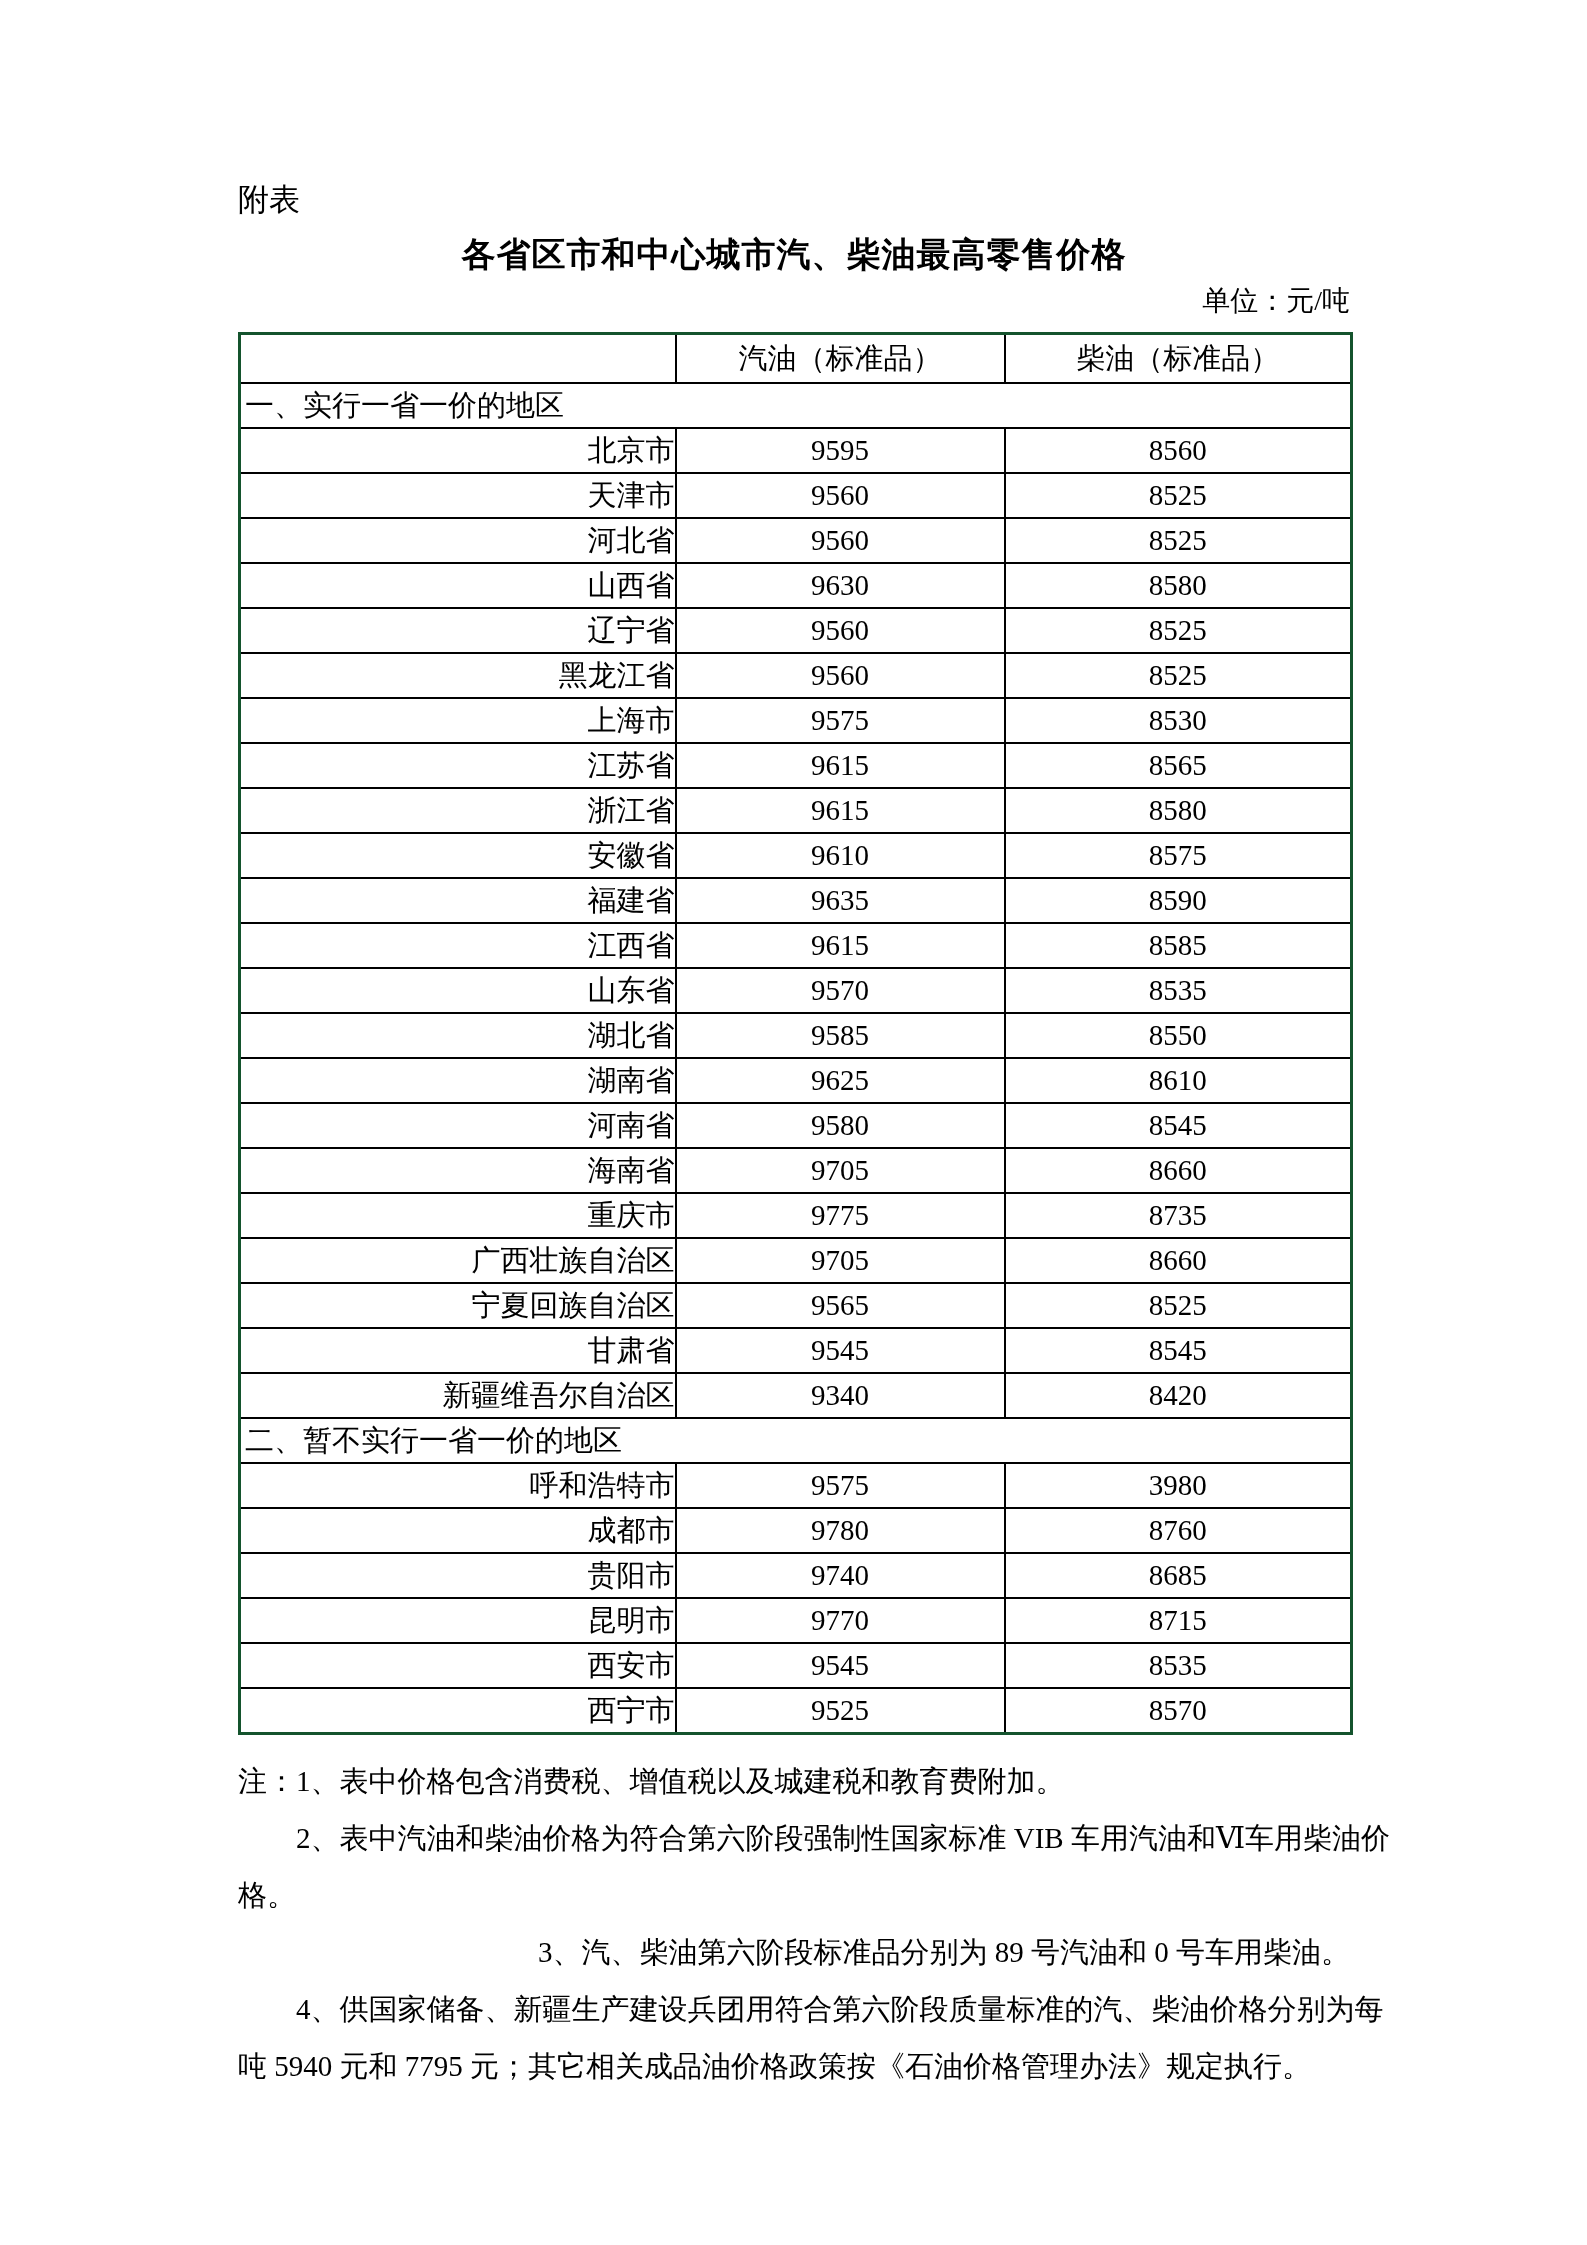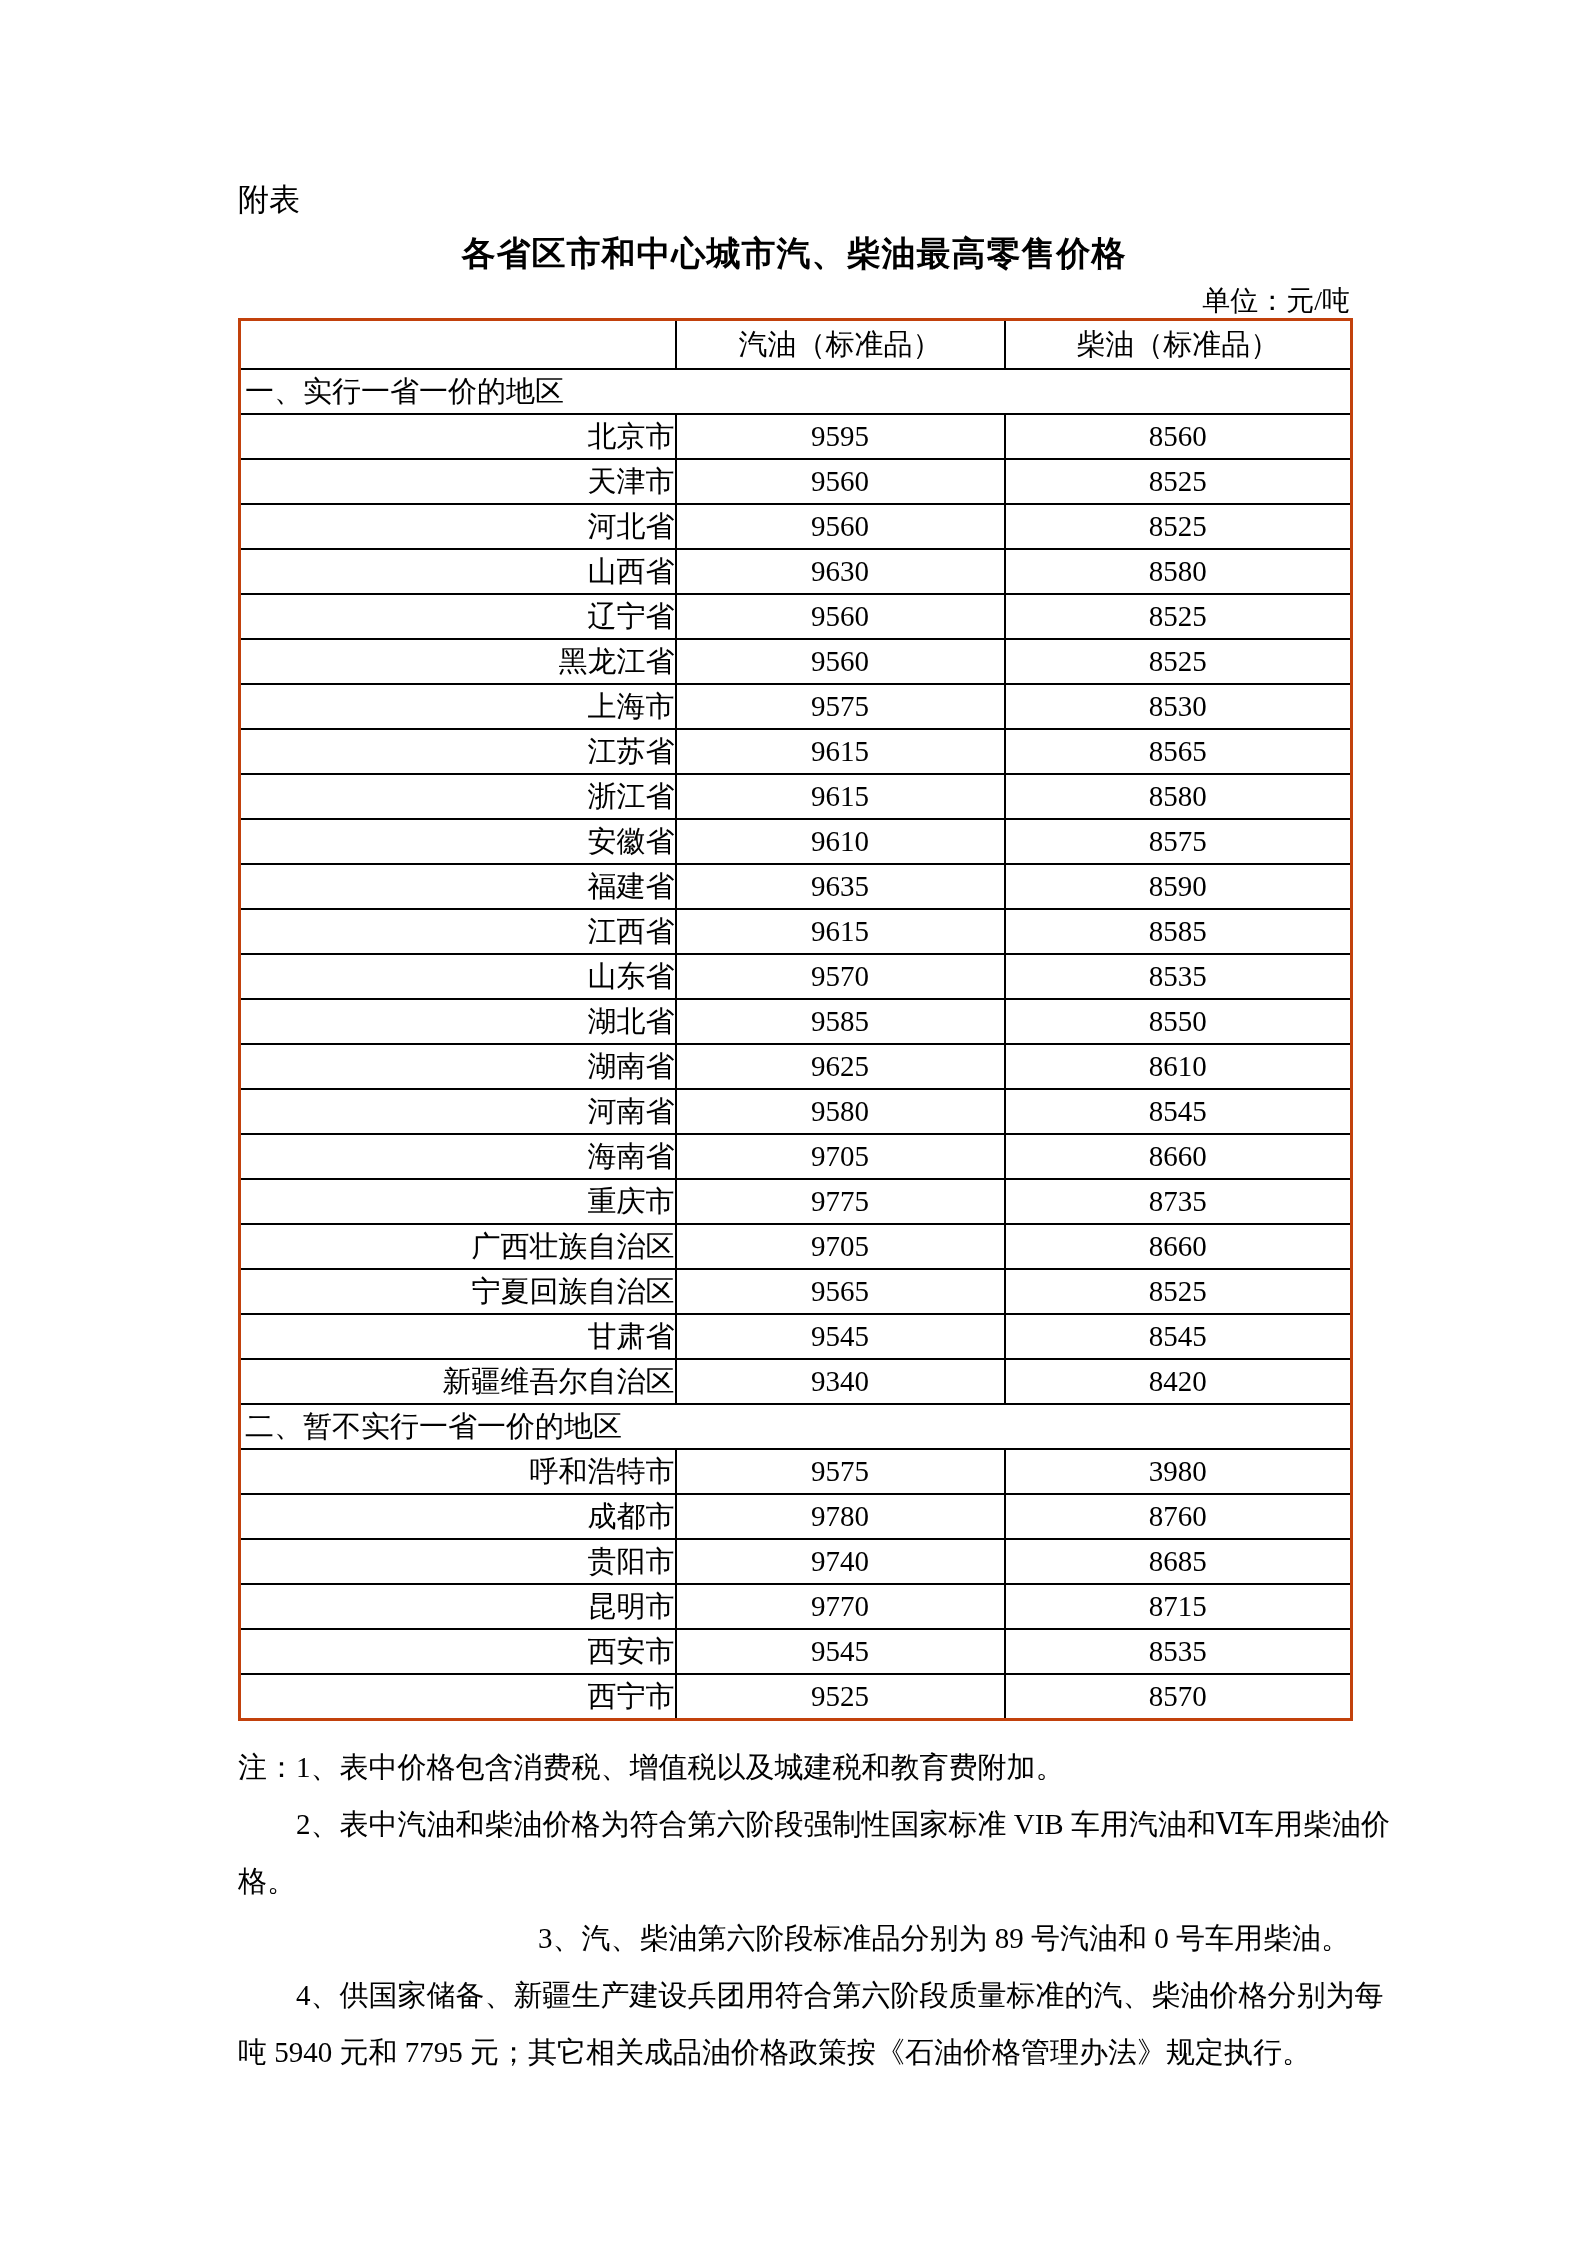--- a/index.html
+++ b/index.html
@@ -20,39 +20,39 @@
     top: 180px;
     width: 1112px;
   }
   .attachment-label {
     font-size: 31px;
     line-height: 40px;
     text-align: left;
   }
   .doc-title {
     margin-top: 12px;
-    font-family: Liberation Serif, serif;
+    font-family: Liberation Sans, sans-serif;
     font-weight: 700;
     font-size: 34px;
     line-height: 44px;
     text-align: center;
     letter-spacing: 1px;
   }
   .unit-line {
     margin-top: 8px;
     font-size: 28px;
     line-height: 34px;
     text-align: right;
   }
   table.price-table {
-    margin-top: 0;
+    margin-top: 14px;
     border-collapse: collapse;
     table-layout: fixed;
     width: 1112px;
-    border: 3px solid #c2410c;
+    border: 3px solid #14532d;
   }
   table.price-table td {
     border: 2px solid #000;
     font-size: 29px;
     padding: 0;
     overflow: hidden;
     white-space: nowrap;
   }
   tr.header-row td {
     height: 47px;

